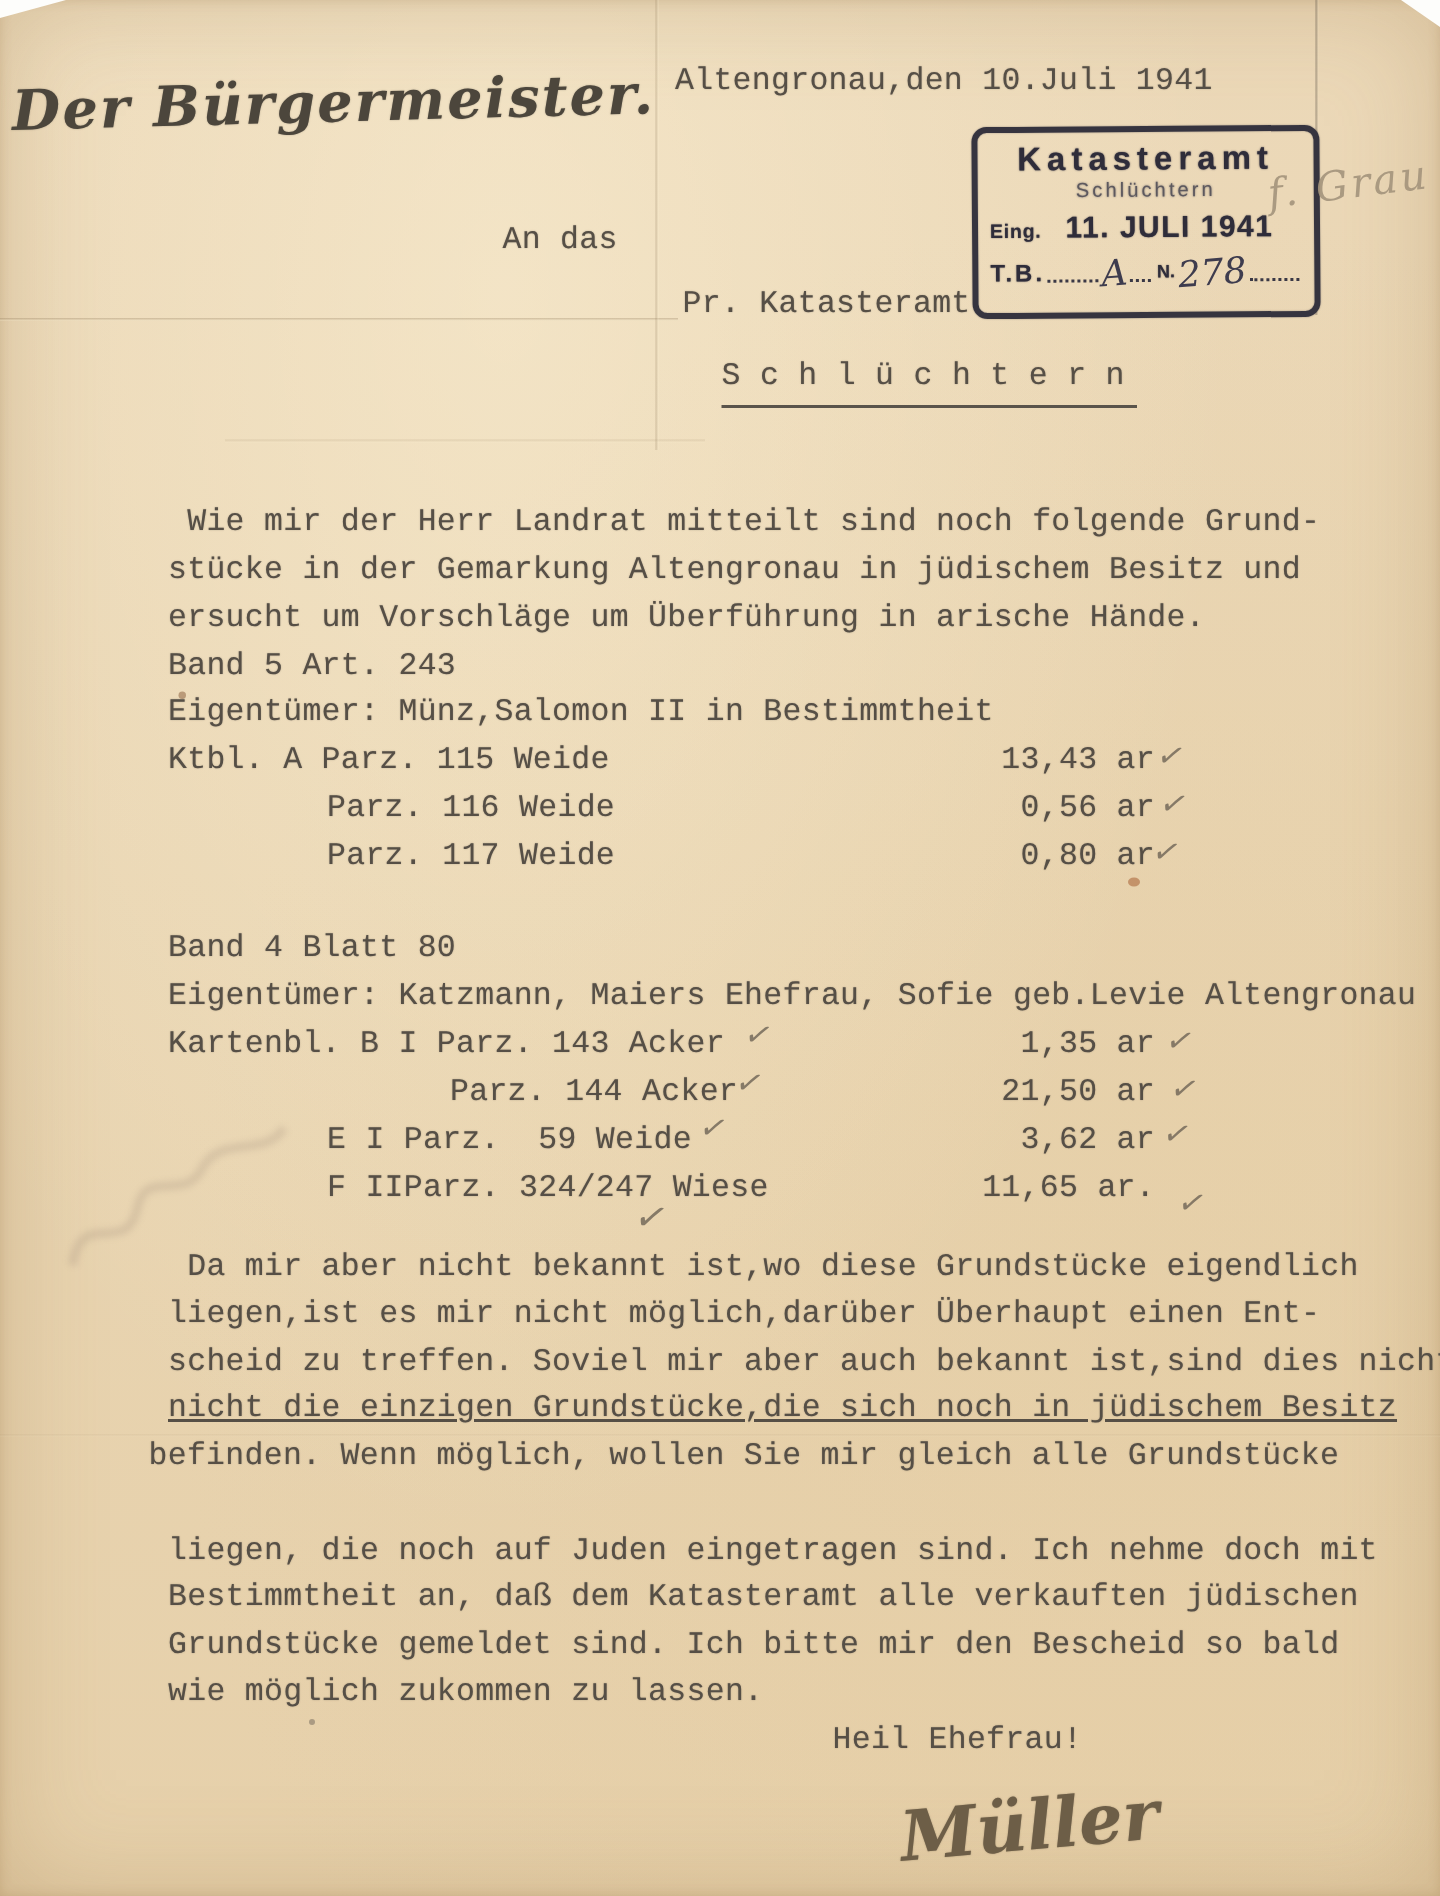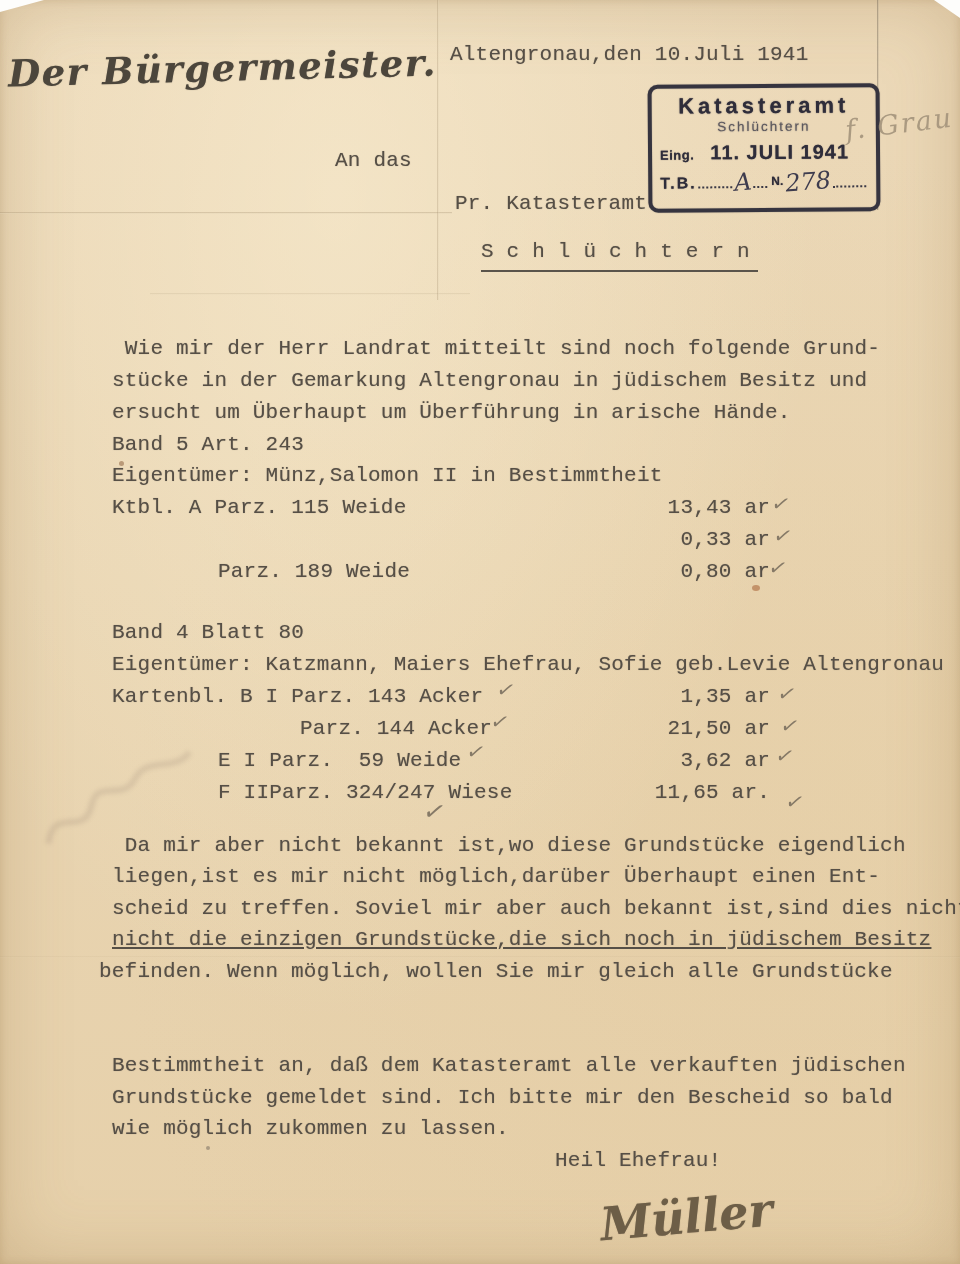--- a/index.html
+++ b/index.html
@@ -145,33 +145,34 @@
   </div>
 
   <div class="abs pencil pencil-note" style="left:845px;top:108px;">f. Grau</div>
 
   <div class="abs tw" style="left:335px;top:148px;">An das</div>
   <div class="abs tw" style="left:455px;top:191px;">Pr. Katasteramt</div>
   <div class="abs tw town" style="left:481px;top:239px;">S c h l ü c h t e r n</div>
 
   <div class="abs tw" style="left:112px;top:336px;"> Wie mir der Herr Landrat mitteilt sind noch folgende Grund-</div>
   <div class="abs tw" style="left:112px;top:368px;">stücke in der Gemarkung Altengronau in jüdischem Besitz und</div>
-  <div class="abs tw" style="left:112px;top:400px;">ersucht um Überhaupt um Überführung in arische Hände.</div>
+  <div class="abs tw" style="left:112px;top:400px;">ersucht um Vorschläge um Überführung in arische Hände.</div>
 
   <div class="abs tw" style="left:112px;top:432px;">Band 5 Art. 243</div>
   <div class="abs tw" style="left:112px;top:463px;">Eigentümer: Münz,Salomon II in Bestimmtheit</div>
 
   <div class="abs tw" style="left:112px;top:495px;">Ktbl. A Parz. 115 Weide</div>
   <div class="abs tw area" style="top:495px;">13,43 ar</div>
   <div class="abs check" style="left:772px;top:492px;">✓</div>
 
-  <div class="abs tw area" style="top:527px;">0,33 ar</div>
+  <div class="abs tw" style="left:218px;top:527px;">Parz. 116 Weide</div>
+  <div class="abs tw area" style="top:527px;">0,56 ar</div>
   <div class="abs check" style="left:774px;top:524px;">✓</div>
 
-  <div class="abs tw" style="left:218px;top:559px;">Parz. 189 Weide</div>
+  <div class="abs tw" style="left:218px;top:559px;">Parz. 117 Weide</div>
   <div class="abs tw area" style="top:559px;">0,80 ar</div>
   <div class="abs check" style="left:769px;top:556px;">✓</div>
 
   <div class="abs tw" style="left:112px;top:620px;">Band 4 Blatt 80</div>
   <div class="abs tw" style="left:112px;top:652px;">Eigentümer: Katzmann, Maiers Ehefrau, Sofie geb.Levie Altengronau</div>
 
   <div class="abs tw" style="left:112px;top:684px;">Kartenbl. B I Parz. 143 Acker</div>
   <div class="abs check" style="left:497px;top:678px;">✓</div>
   <div class="abs tw area" style="top:684px;">1,35 ar</div>
   <div class="abs check" style="left:778px;top:682px;">✓</div>
@@ -189,20 +190,21 @@
   <div class="abs tw" style="left:218px;top:780px;">F IIParz. 324/247 Wiese</div>
   <div class="abs tw area" style="top:780px;">11,65 ar.</div>
   <div class="abs check" style="left:786px;top:790px;">✓</div>
   <div class="abs check big" style="left:424px;top:797px;">✓</div>
 
   <div class="abs tw" style="left:112px;top:833px;"> Da mir aber nicht bekannt ist,wo diese Grundstücke eigendlich</div>
   <div class="abs tw" style="left:112px;top:864px;text-align:center;">liegen,ist es mir nicht möglich,darüber Überhaupt einen Ent-</div>
   <div class="abs tw" style="left:112px;top:896px;">scheid zu treffen. Soviel mir aber auch bekannt ist,sind dies nicht</div>
   <div class="abs tw" style="left:112px;top:927px;text-decoration:underline;">nicht die einzigen Grundstücke,die sich noch in jüdischem Besitz</div>
   <div class="abs tw" style="left:99px;top:959px;">befinden. Wenn möglich, wollen Sie mir gleich alle Grundstücke</div>
+  <div class="abs tw" style="left:112px;top:1022px;">liegen, die noch auf Juden eingetragen sind. Ich nehme doch mit</div>
   <div class="abs tw" style="left:112px;top:1053px;">Bestimmtheit an, daß dem Katasteramt alle verkauften jüdischen</div>
   <div class="abs tw" style="left:112px;top:1116px;">wie möglich zukommen zu lassen.</div>
   <div class="abs tw" style="left:112px;top:1085px;">Grundstücke gemeldet sind. Ich bitte mir den Bescheid so bald</div>
 
   <div class="abs tw" style="left:555px;top:1148px;">Heil Ehefrau!</div>
 
   <div class="abs signature" style="left:600px;top:1190px;">Müller</div>
 
 </div>
 

